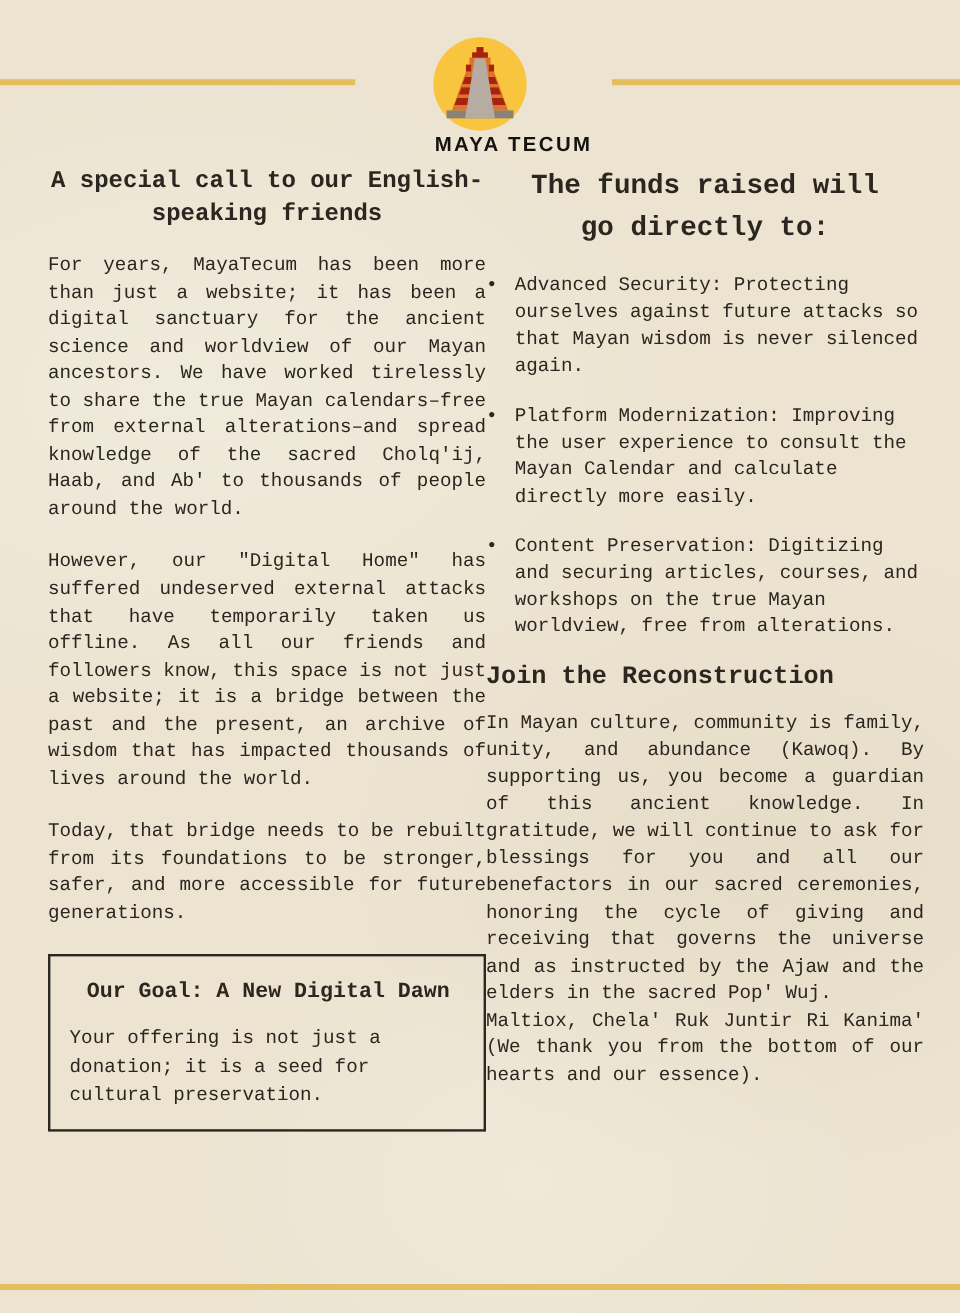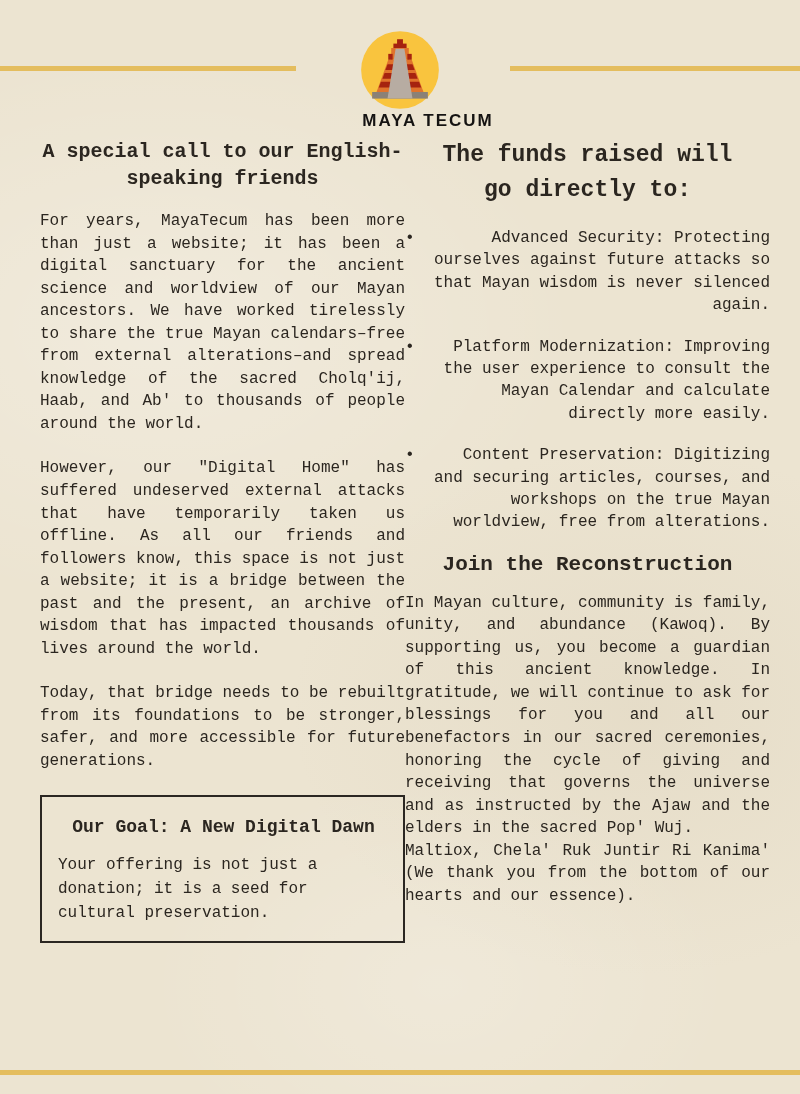--- a/index.html
+++ b/index.html
@@ -56,24 +56,24 @@
   }
   .goal-box-body { font-size: 16px; line-height: 1.5; margin: 0; text-align: left; }
 
   .funds-heading {
     font-size: 23px; font-weight: bold; text-align: center;
     line-height: 1.5; margin: 2px 0 20px 0;
   }
   .bullet-list { margin: 0 0 4px 0; padding: 0; list-style: none; }
   .bullet-item { display: flex; font-size: 16px; line-height: 1.4; margin: 0 0 19px 0; }
   .bullet-dot { width: 24px; flex: 0 0 24px; }
-  .bullet-text { flex: 1; text-align: right; }
+  .bullet-text { flex: 1; }
 
   .join-heading {
-    font-size: 21px; font-weight: bold; text-align: center;
+    font-size: 21px; font-weight: bold; text-align: left;
     margin: 4px 0 16px 0;
   }
   .join-para {
     font-size: 16px; line-height: 1.41; text-align: justify; margin: 0;
   }
   .sincerely {
     font-size: 16px; line-height: 1.5; text-align: left;
     margin: 24px 0 0 0;
   }
 </style>

